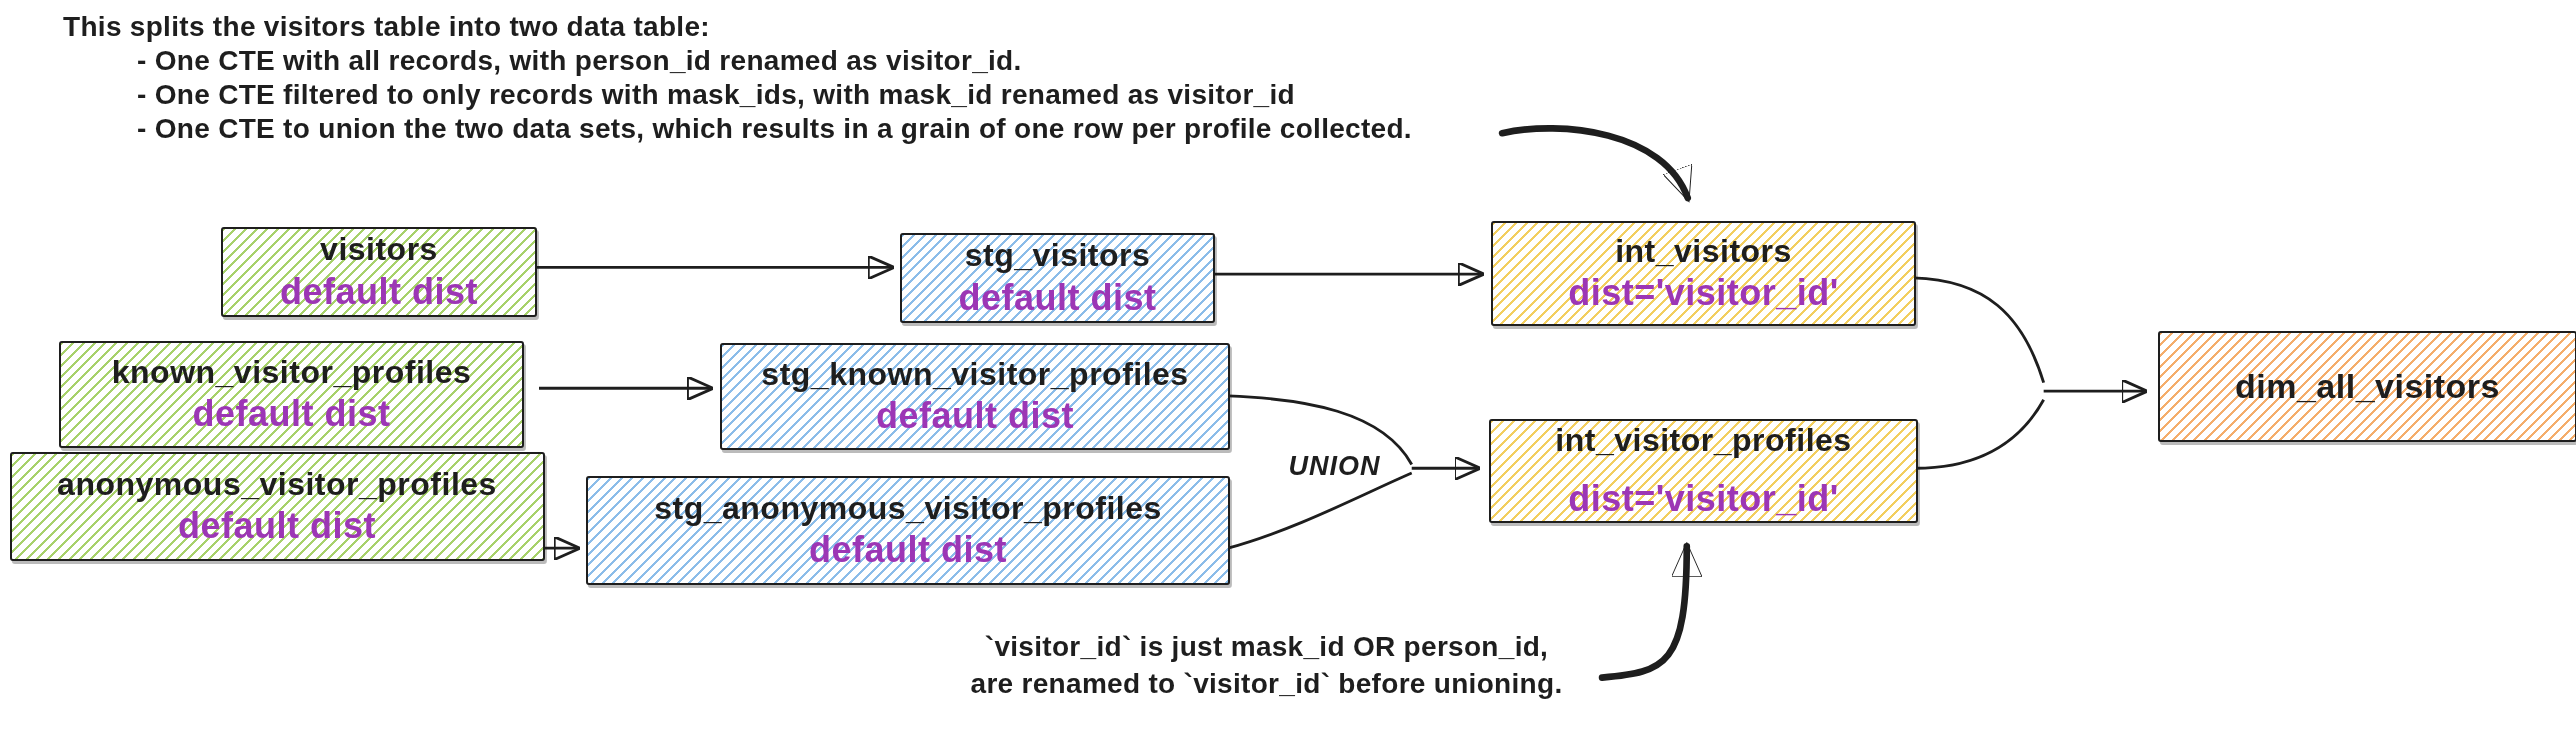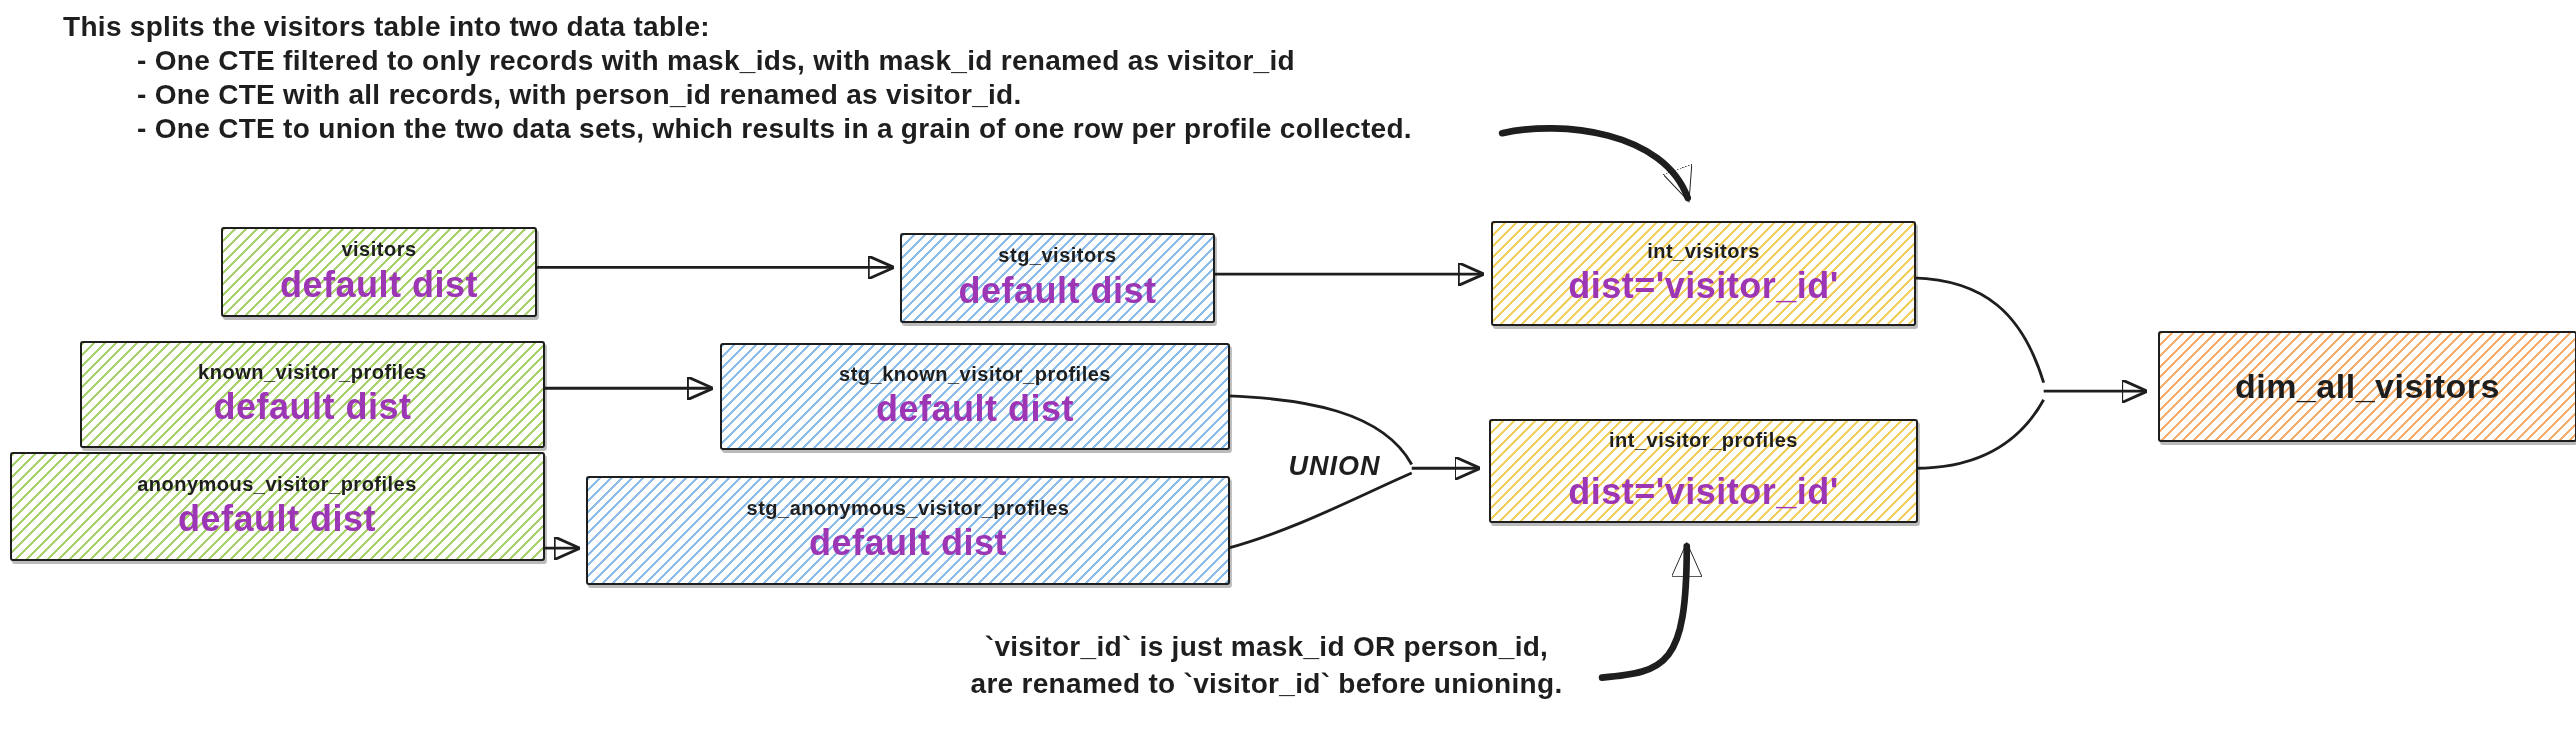--- a/index.html
+++ b/index.html
@@ -8,21 +8,21 @@
   .canvas{position:relative;width:2576px;height:749px;background:#ffffff;}
 
   svg.connectors{position:absolute;left:0;top:0;width:2576px;height:749px;z-index:1;}
   svg.connectors path{fill:none;stroke:#1e1e1e;}
   .thin{stroke-width:3px;}
   .thick{stroke-width:7px;stroke-linecap:round;}
 
   .node{position:absolute;z-index:2;border:2.4px solid #1e1e1e;border-radius:2.9px;
         display:flex;flex-direction:column;align-items:center;justify-content:center;
         gap:2.9px;background-color:#ffffff;box-shadow:1.9px 2.9px 0 rgba(30,30,30,0.30);}
-  .node .title{font-size:20px;font-weight:700;color:#1e1e1e;letter-spacing:0.5px;white-space:nowrap;}
+  .node .title{font-size:32px;font-weight:700;color:#1e1e1e;letter-spacing:0.5px;white-space:nowrap;}
   .node .subtitle{font-size:36px;font-weight:600;color:#9c36b5;letter-spacing:0.5px;white-space:nowrap;}
 
   .hatch-green {background-image:repeating-linear-gradient(135deg,
       rgba(163,207,99,0.95) 0 2.1px, transparent 2.1px 7.6px);}
   .hatch-blue  {background-image:repeating-linear-gradient(135deg,
       rgba(133,185,232,0.95) 0 2.1px, transparent 2.1px 7.6px);}
   .hatch-yellow{background-image:repeating-linear-gradient(135deg,
       rgba(242,204,87,0.95) 0 2.1px, transparent 2.1px 7.6px);}
   .hatch-orange{background-image:repeating-linear-gradient(135deg,
       rgba(244,169,99,0.95) 0 2.1px, transparent 2.1px 7.6px);}
@@ -67,21 +67,21 @@
 
     <path class="thick" d="M 1578 140 C 1640 126, 1748 138, 1773 208" marker-end="url(#ahBig)"></path>
     <path class="thick" d="M 1683 712 C 1750 706, 1772 700, 1772 574" marker-end="url(#ahBig)"></path>
   </svg>
 
   <div class="node hatch-green" style="left:221px;top:227px;width:312px;height:86px;">
     <div class="title">visitors</div>
     <div class="subtitle">default dist</div>
   </div>
 
-  <div class="node hatch-green" style="left:80px;top:341px;width:461px;height:103px;">
+  <div class="node hatch-green" style="left:59px;top:341px;width:461px;height:103px;">
     <div class="title">known_visitor_profiles</div>
     <div class="subtitle">default dist</div>
   </div>
 
   <div class="node hatch-green" style="left:9.5px;top:452px;width:531px;height:105px;">
     <div class="title">anonymous_visitor_profiles</div>
     <div class="subtitle">default dist</div>
   </div>
 
   <div class="node hatch-blue" style="left:900px;top:233px;width:311px;height:86px;">
@@ -109,22 +109,22 @@
     <div class="subtitle">dist='visitor_id'</div>
   </div>
 
   <div class="node hatch-orange" style="left:2158px;top:331px;width:415px;height:107px;">
     <div class="title" style="font-size:34px;">dim_all_visitors</div>
   </div>
 
   <div class="note" id="top-note">
     <div>This splits the visitors table into two data table:</div>
     <div class="bullets">
+      <div>- One CTE with all records, with person_id renamed as visitor_id.</div>
       <div>- One CTE filtered to only records with mask_ids, with mask_id renamed as visitor_id</div>
-      <div>- One CTE with all records, with person_id renamed as visitor_id.</div>
       <div>- One CTE to union the two data sets, which results in a grain of one row per profile collected.</div>
     </div>
   </div>
 
   <div class="note" id="bottom-note">
     <div>`visitor_id` is just mask_id OR person_id,</div>
     <div>are renamed to `visitor_id` before unioning.</div>
   </div>
 
   <div id="union-label">UNION</div>

